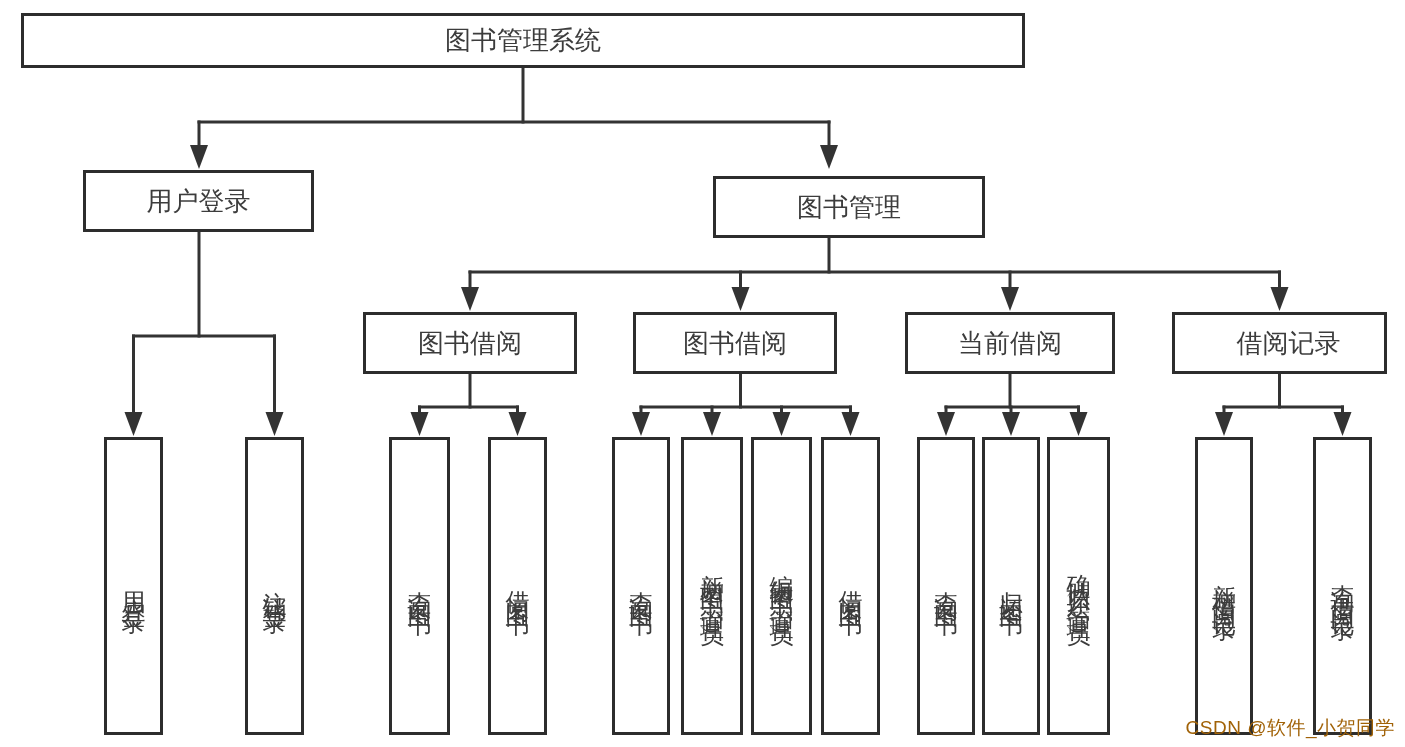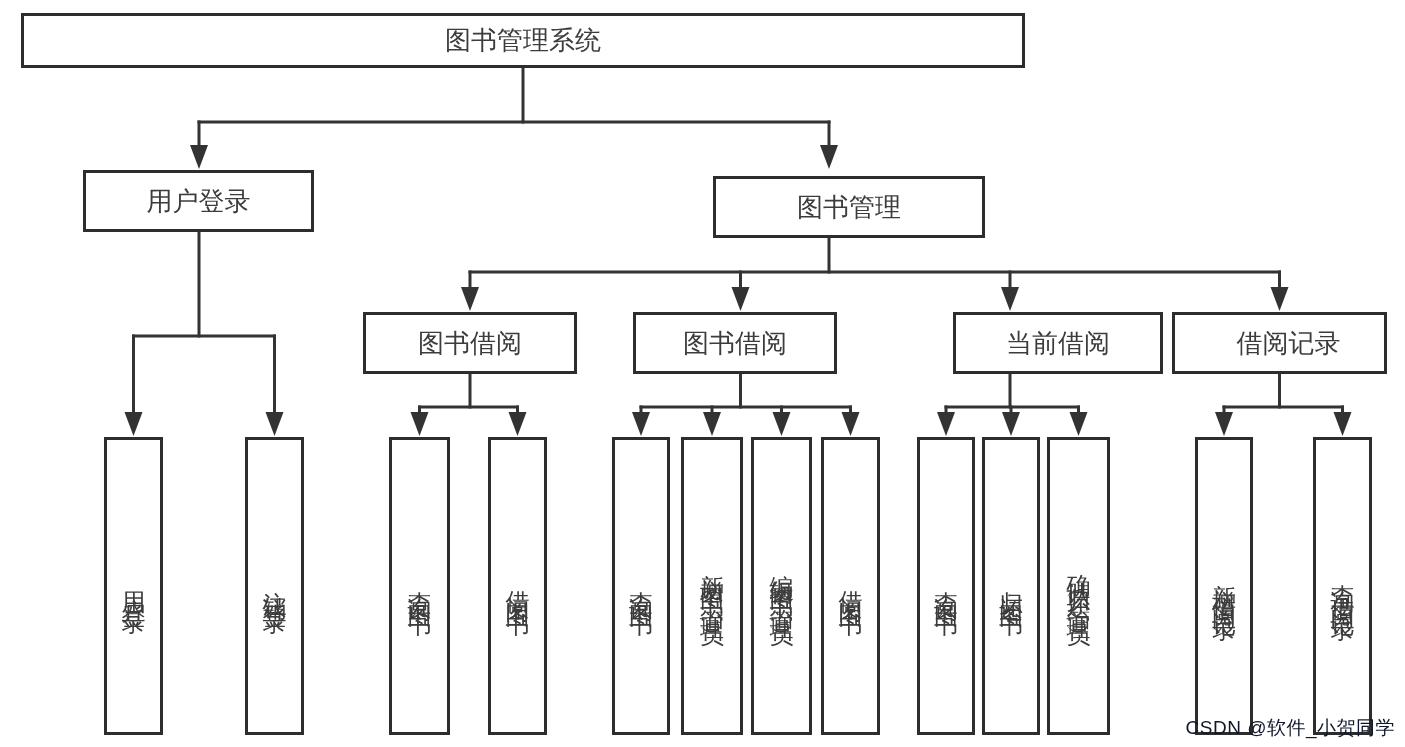--- a/index.html
+++ b/index.html
@@ -11,21 +11,21 @@
   .node{
     position:absolute;box-sizing:border-box;border:3px solid #2d2d2d;background:#ffffff;
     display:grid;place-items:center;font-size:26px;color:#3c3c3c;
     white-space:nowrap;line-height:1.1;
   }
   .leaf{
     writing-mode:vertical-rl;text-orientation:mixed;
     font-size:24px;letter-spacing:7px;line-height:1;
   }
   .watermark{
-    position:absolute;right:10px;bottom:6px;font-size:19px;color:#0f172a;
+    position:absolute;right:10px;bottom:6px;font-size:19px;color:#a16207;
     letter-spacing:0.5px;
   }
 </style>
 </head>
 <body>
 
 <div class="canvas">
 
   <svg class="wires" width="1405" height="747" viewBox="0 0 1405 747">
       <line x1="523" y1="68" x2="523" y2="122" stroke="#333333" stroke-width="3" stroke-linecap="square"></line>
@@ -82,21 +82,21 @@
       <polygon points="1333.5,412 1351.5,412 1342.5,436" fill="#333333"></polygon>
     </svg>
 
   <div class="node" style="left:21px;top:13px;width:1004px;height:55px;">图书管理系统</div>
 
   <div class="node" style="left:83px;top:170px;width:231px;height:62px;">用户登录</div>
   <div class="node" style="left:713px;top:176px;width:272px;height:62px;">图书管理</div>
 
   <div class="node" style="left:363px;top:312px;width:214px;height:62px;">图书借阅</div>
   <div class="node" style="left:633px;top:312px;width:204px;height:62px;">图书借阅</div>
-  <div class="node" style="left:905px;top:312px;width:210px;height:62px;margin-left:48px;">当前借阅</div>
+  <div class="node" style="left:905px;top:312px;width:210px;height:62px;">当前借阅</div>
   <div class="node" style="left:1172px;top:312px;width:215px;height:62px;padding-left:18px;">借阅记录</div>
 
   <div class="node leaf" style="left:104px;top:437px;width:59px;height:298px;">用户登录</div>
   <div class="node leaf" style="left:245px;top:437px;width:59px;height:298px;">注销登录</div>
 
   <div class="node leaf" style="left:389px;top:437px;width:61px;height:298px;">查询图书</div>
   <div class="node leaf" style="left:488px;top:437px;width:59px;height:298px;">借阅图书</div>
 
   <div class="node leaf" style="left:612px;top:437px;width:58px;height:298px;">查询图书</div>
   <div class="node leaf" style="left:681px;top:437px;width:62px;height:298px;">新增图书（管理员）</div>

